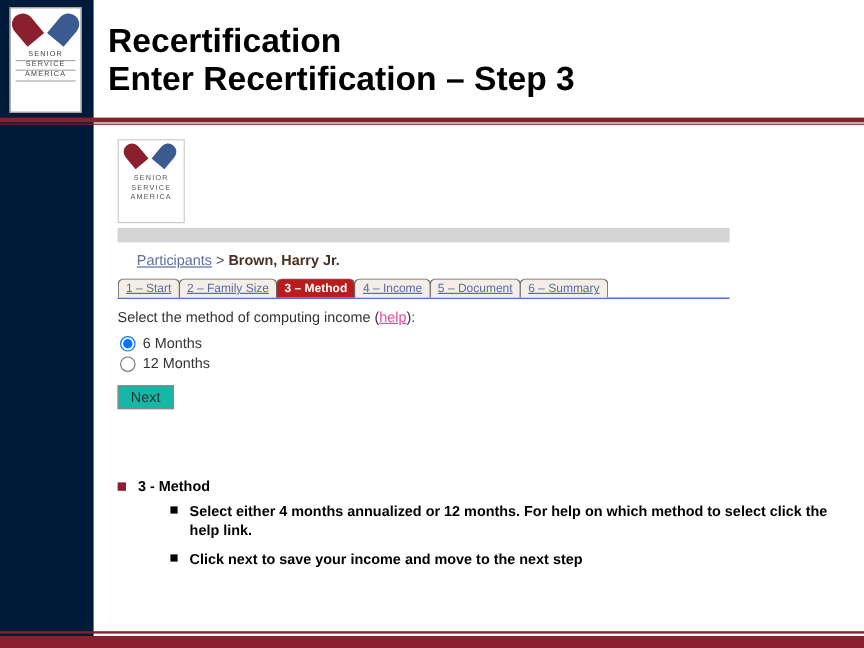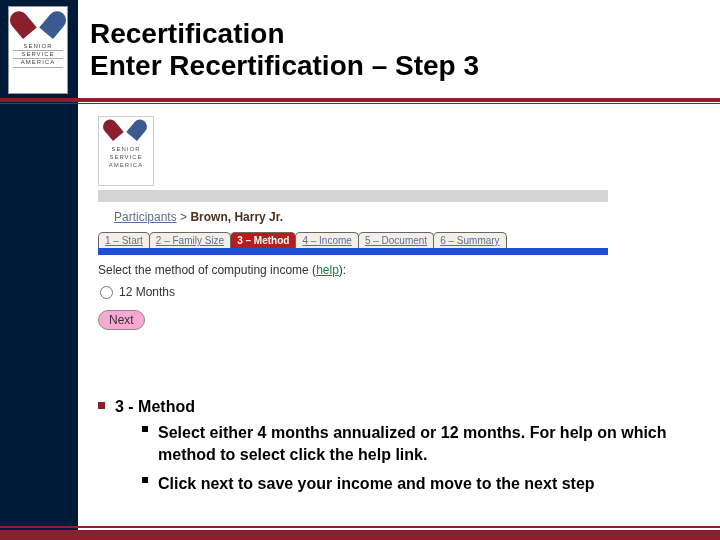--- a/index.html
+++ b/index.html
@@ -27,30 +27,30 @@
   .app-logo .mini-heart::after { background:#3a5a90; left:11px; transform:rotate(40deg); transform-origin:100% 100%;}
   .app-logo .t { font-size:6px; letter-spacing:1px; color:#555; line-height:1.3; margin-top:3px;}
   .nav-row { display:inline-block; vertical-align:bottom; margin-left:6px; padding-bottom:6px;}
   .nav-link { color:#5a6ea0; text-decoration:underline; font-size:12px; }
   .nav-sep { display:inline-block; width:1px; height:14px; background:#888; margin:0 8px; vertical-align:middle;}
   .nav-active { color:#4a3a2a; font-weight:bold; font-size:12px;}
   .gray-bar { height:12px; background:#d4d4d4; margin-top:4px;}
   .crumb { margin:8px 16px; font-size:12px; color:#555;}
   .crumb .lnk { color:#5a6ea0; text-decoration:underline;}
   .crumb .name { color:#4a3020; font-weight:bold;}
-  .tabs { display:flex; border-bottom:7px solid #1d4ed8;}
+  .tabs { display:flex; border-bottom:1px solid #1d4ed8;}
   .tab { border:1px solid #666; border-bottom:none; border-radius:5px 5px 0 0; padding:2px 6px; font-size:10px; background:#f4eee6; color:#5a6ea0; text-decoration:underline; margin-right:-1px; white-space:nowrap;}
   .tab.active { background:#b91c1c; color:#fff; text-decoration:none; font-weight:bold;}
   .instr { margin:8px 0; font-size:12px;}
-  .instr .hl { color:#15803d; text-decoration:underline;}
+  .instr .hl { color:#ec4899; text-decoration:underline;}
   .radio-row { display:flex; align-items:center; margin:3px 0 3px 2px; font-size:12px;}
   .radio-row input { margin-right:6px;}
-  .next-btn { display:inline-block; margin-top:8px; border:1px solid #888; background:#f9a8d4; padding:2px 10px; font-size:12px; border-radius:10px;}
+  .next-btn { display:inline-block; margin-top:8px; border:1px solid #888; background:#14b8a6; padding:2px 10px; font-size:12px; border-radius:0;}
 
-  .notes { position: absolute; left: 98px; top: 398px; right: 28px; font-size: 16px; }
+  .notes { position: absolute; left: 98px; top: 398px; right: 28px; font-size: 12px; }
   .bullet-row { display:flex; margin-bottom:6px;}
   .sq { width:7px; height:7px; background:#8a1f2e; margin-top:4px; margin-right:10px; flex-shrink:0;}
   .b1 { font-weight:bold;}
   .sub { margin-left:44px; display:flex; margin-bottom:8px;}
   .sub .sq { background:#000; width:6px; height:6px; margin-left:0;}
   .sub .tx { flex:1; line-height:1.35; font-weight:bold;}
 </style>
 </head>
 <body>
 
@@ -89,20 +89,24 @@
     <div class="tab">2 – Family Size</div>
     <div class="tab active">3 – Method</div>
     <div class="tab">4 – Income</div>
     <div class="tab">5 – Document</div>
     <div class="tab">6 – Summary</div>
   </div>
   <div class="instr">
     <span>Select the method of computing income (</span><span class="hl">help</span><span>):</span>
   </div>
   <label class="radio-row">
+    <input type="radio" name="m" checked="" style="">
+    <span>6 Months</span>
+  </label>
+  <label class="radio-row">
     <input type="radio" name="m" style="">
     <span>12 Months</span>
   </label>
   <div class="next-btn">Next</div>
 </div>
 
 <div class="notes">
   <div class="bullet-row">
     <div class="sq"></div>
     <div class="b1">3 - Method</div>

